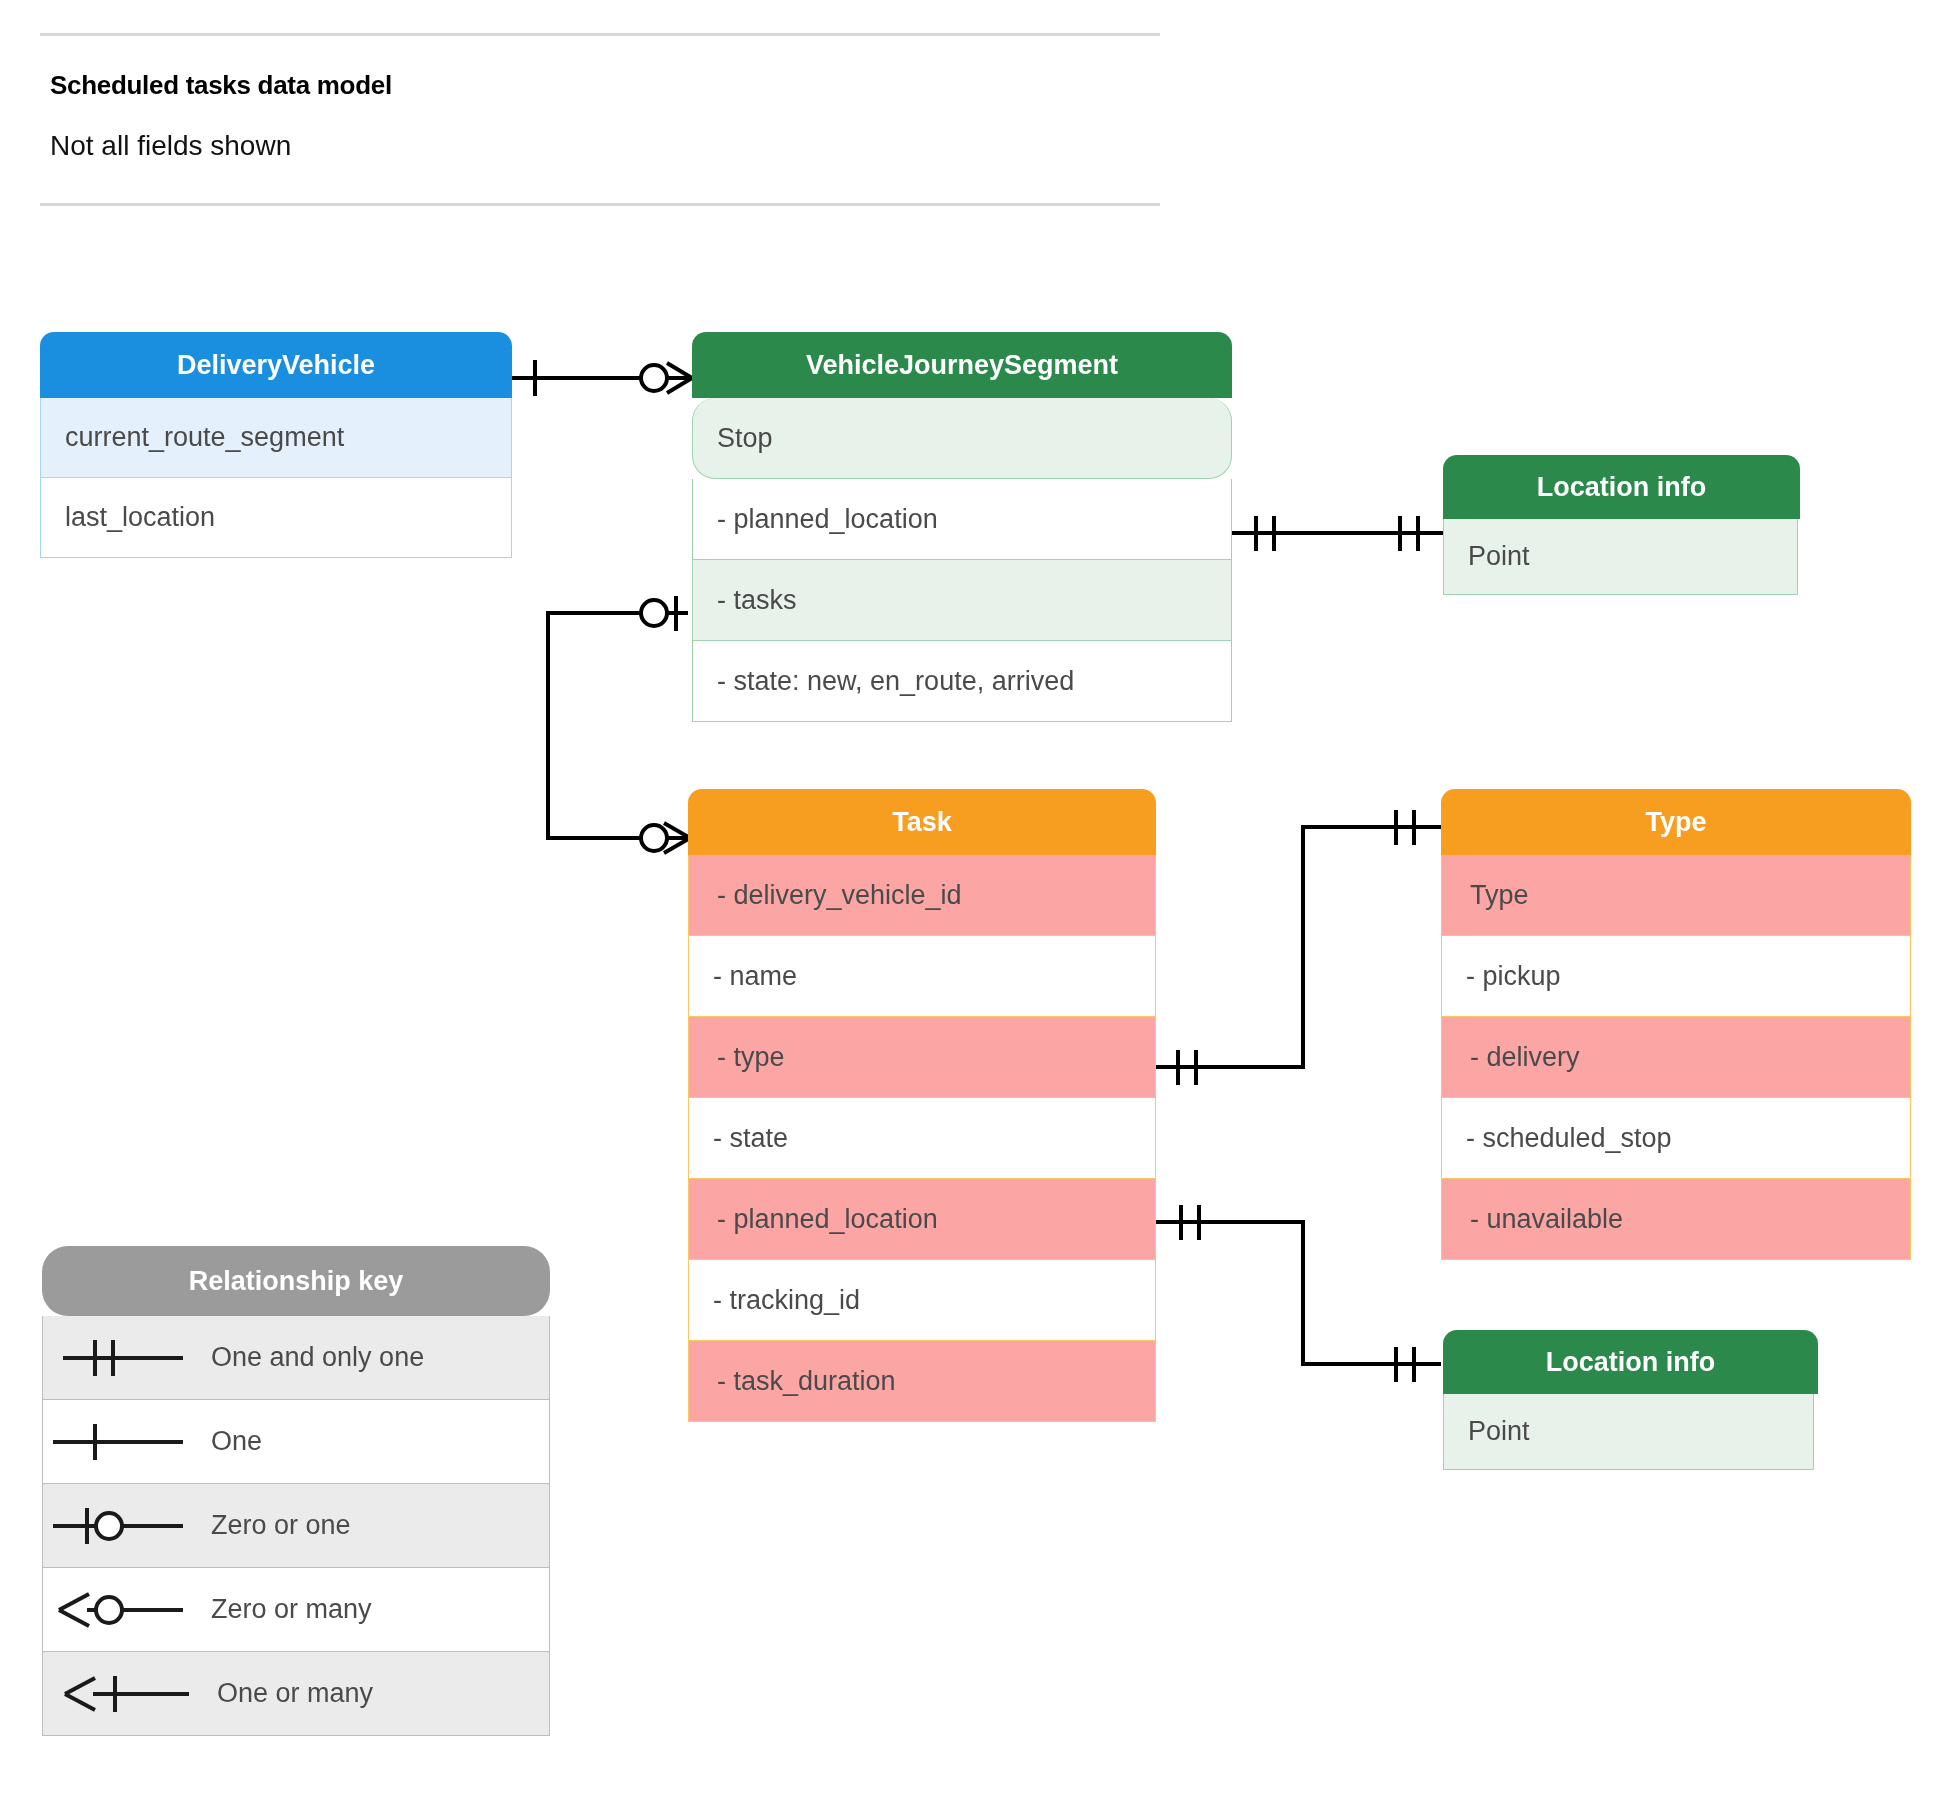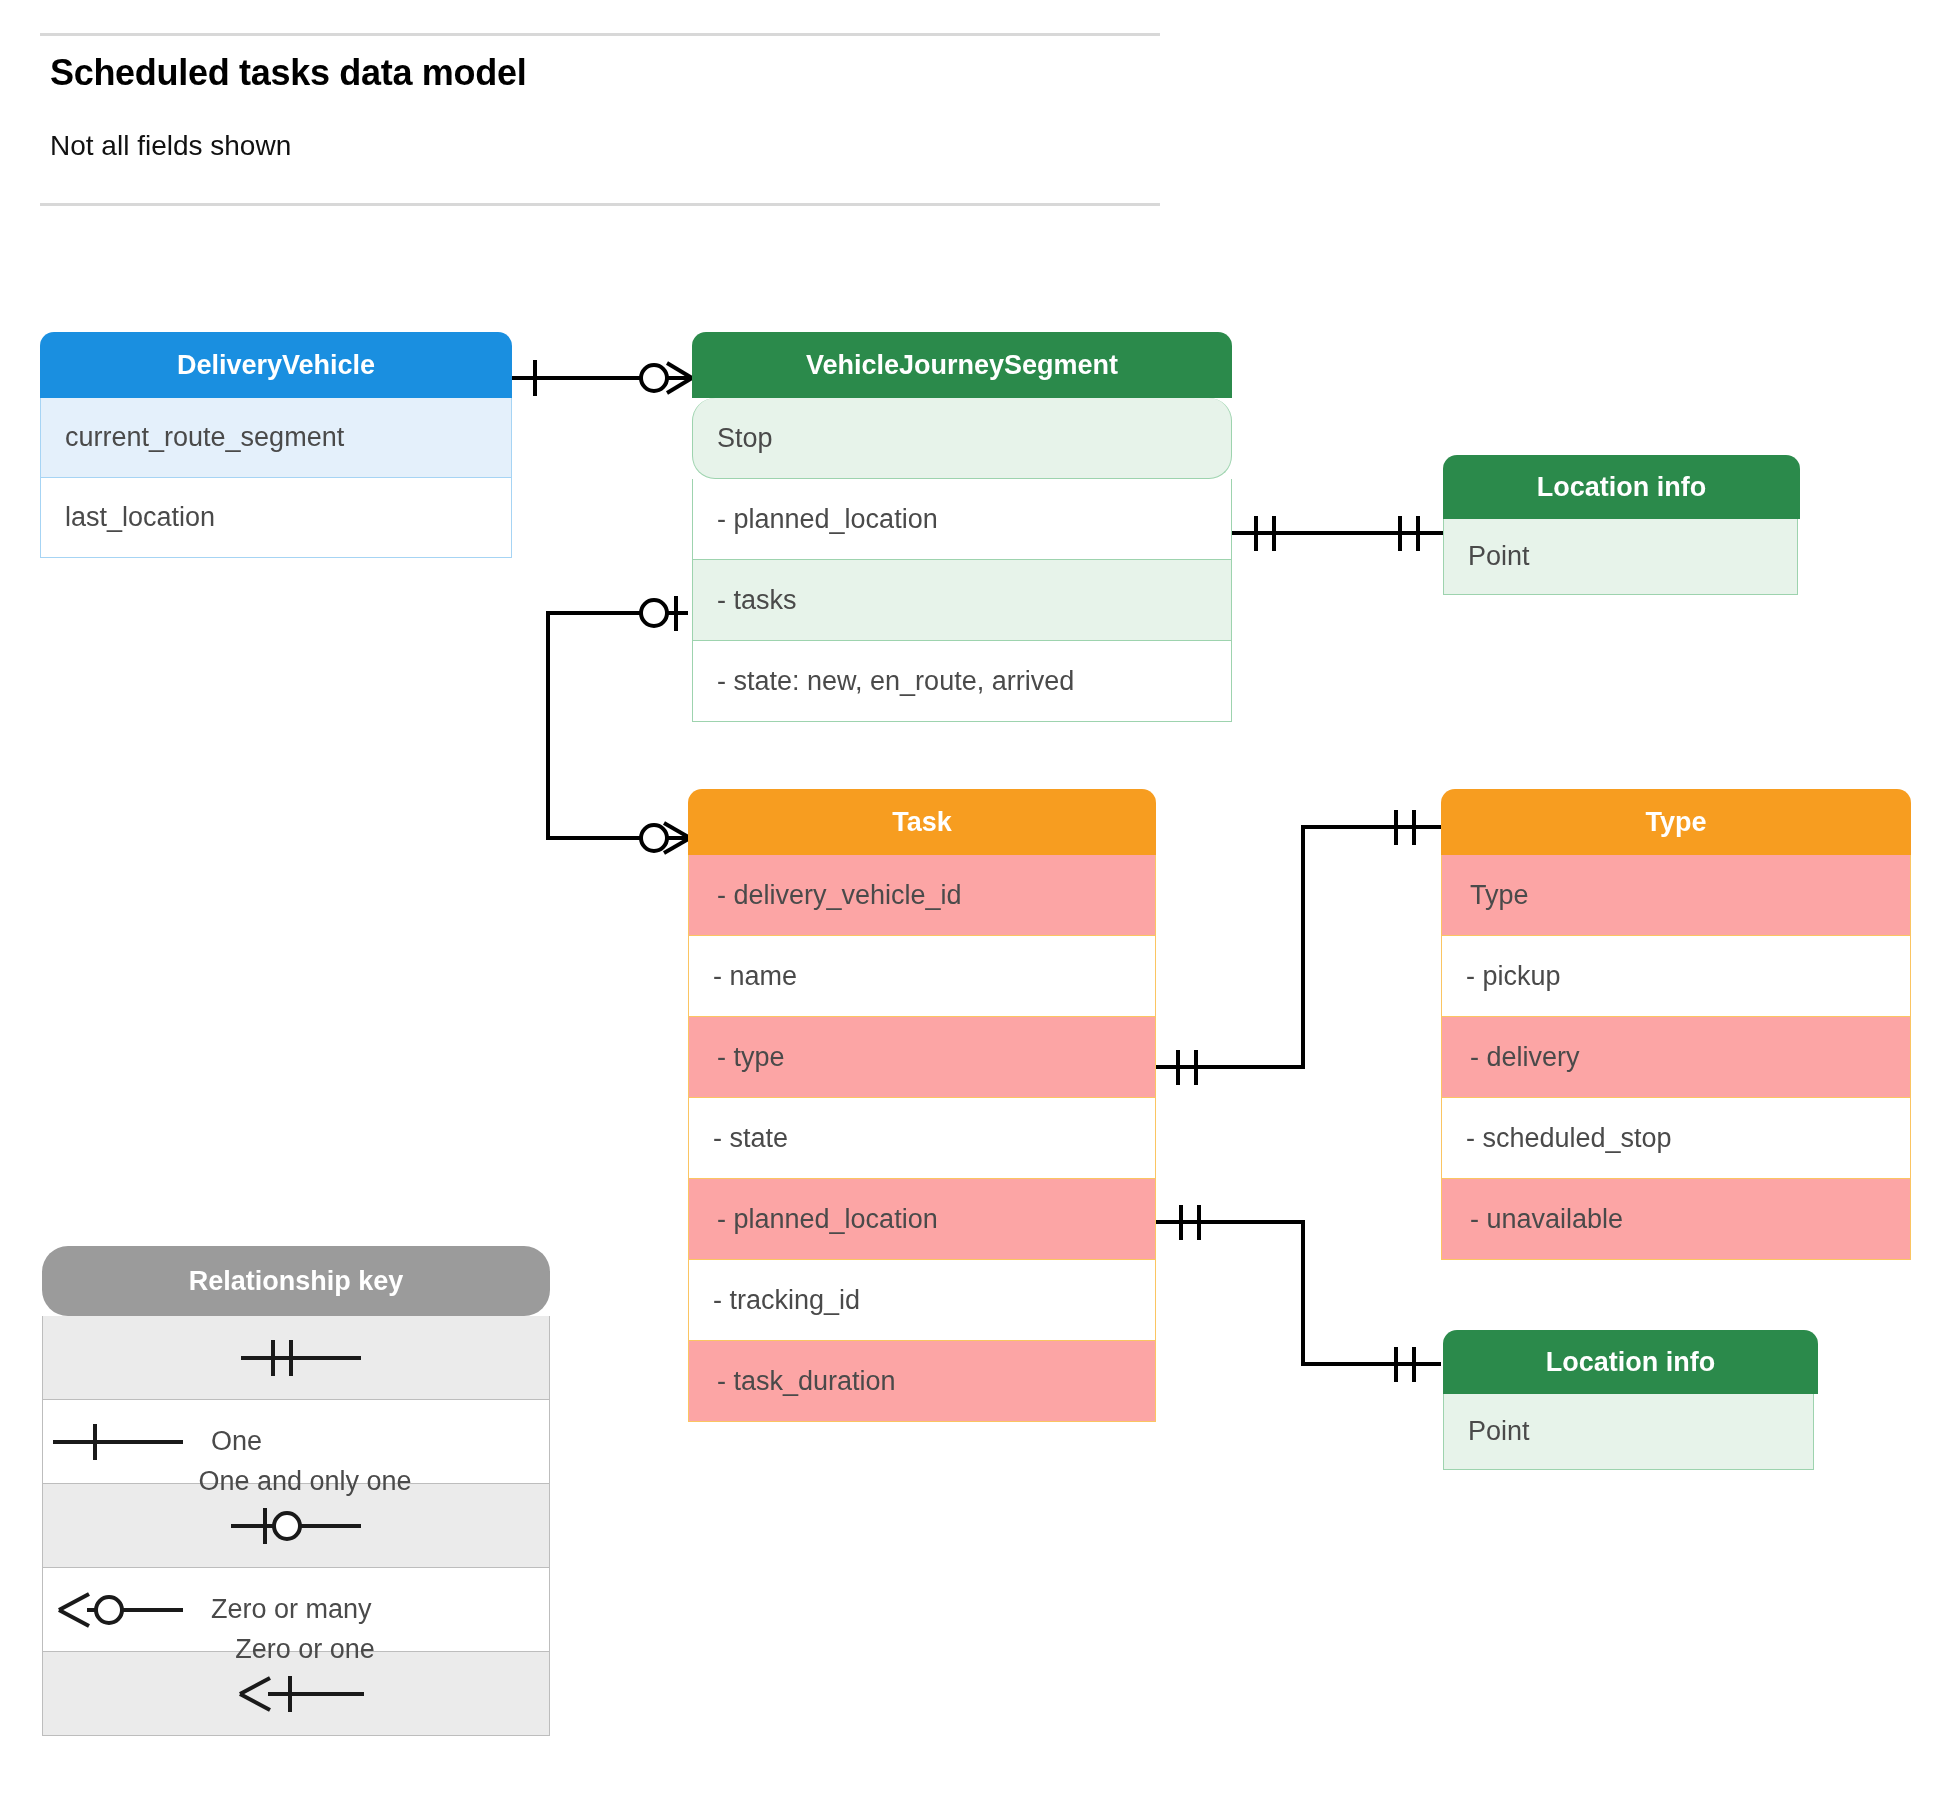--- a/index.html
+++ b/index.html
@@ -26,22 +26,22 @@
     width: 1120px;
     height: 3px;
     background: #d8d8d8;
   }
   #rule-top { top: 33px; }
   #rule-bottom { top: 203px; }
 
   #page-title {
     position: absolute;
     left: 50px;
-    top: 52px;
-    font-size: 36px;
+    top: 70px;
+    font-size: 26px;
     font-weight: bold;
     color: #000000;
     letter-spacing: -0.3px;
     white-space: nowrap;
   }
   #page-subtitle {
     position: absolute;
     left: 50px;
     top: 130px;
     font-size: 28px;
@@ -90,21 +90,21 @@
 
   
   .e-orange .ehead { background: #f79d20; }
   .e-orange .erow  { border: 1px solid #fbc562; border-top: none; background: #ffffff; }
   .e-orange .erow.alt { background: #fca5a5; padding-left: 28px; }
 
   
   .e-gray { }
   .e-gray .ehead { background: #9b9b9b; border-radius: 26px; }
   .e-gray .erow  { border: 1px solid #bdbdbd; border-top: none; background: #ffffff; }
-  .e-gray .erow.alt { background: #ebebeb; flex-direction: column; }
+  .e-gray .erow.alt { background: #ebebeb; }
 
   .legend-row {
     box-sizing: border-box;
     font-size: 27px;
     color: #6b6b6b;
     display: flex;
     align-items: center;
     white-space: nowrap;
   }
   .legend-sym {

